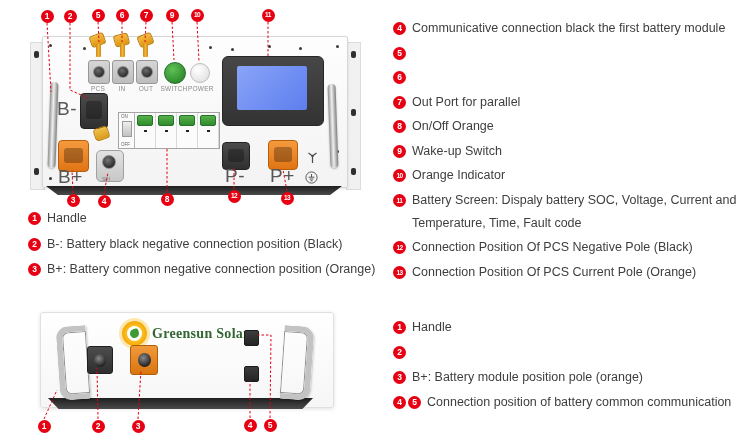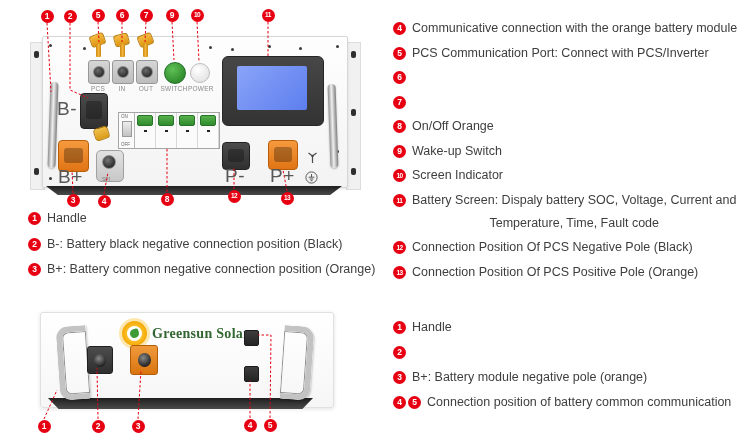--- a/index.html
+++ b/index.html
@@ -18,21 +18,21 @@
   
   .legend{position:absolute;z-index:4;}
   .legend-row{display:flex;align-items:flex-start;}
   .legend-badge{flex:0 0 13px;width:13px;height:13px;border-radius:50%;background:#e60012;
                 color:#fff;text-align:center;font-size:8.5px;font-weight:bold;line-height:13px;
                 margin-right:6px;margin-top:1px;}
   .legend-badge.two{font-size:6.5px;letter-spacing:-0.5px;}
   .legend-badge + .legend-badge{margin-left:-4px;}
   .legend-text{font-size:12.5px;color:#3e3e3e;line-height:14px;}
   .legend-line{white-space:nowrap;}
-  .legend-line + .legend-line{margin-top:9px;text-align:center;}
+  .legend-line + .legend-line{margin-top:9px;}
   
   .chassis{position:absolute;background:linear-gradient(#fefefe,#f3f3f3);
            border:1px solid #d7d7d7;border-radius:2px;box-shadow:0 1px 3px rgba(0,0,0,.10);}
   .ear{position:absolute;background:#f1f1f1;border:1px solid #dcdcdc;}
   .base-wedge{position:absolute;background:linear-gradient(#1f1f1f,#4a4a4a);
               clip-path:polygon(0 0,100% 0,96% 100%,4% 100%);}
   .handle-bar{position:absolute;width:8px;border-radius:4px;
               background:linear-gradient(90deg,#8f8f8f,#efefef 45%,#7e7e7e);
               box-shadow:0 1px 2px rgba(0,0,0,.25);}
   .port{position:absolute;width:20px;height:22px;background:linear-gradient(#d6d6d6,#bdbdbd);
@@ -236,70 +236,70 @@
     <div class="module-term orange" style="left:130px;top:345px;width:26px;height:28px;"></div>
 
     <div class="sq-port" style="left:244px;top:330px;"></div>
     <div class="sq-port" style="left:244px;top:366px;"></div>
   </div>
 
   <div class="legend" id="legend-top-right" style="left:393px;top:21px;width:356px;">
       <div class="legend-row" style="margin-bottom: 10.5px;">
         <span class="legend-badge">4</span>
         <span class="legend-text">
-          <div class="legend-line">Communicative connection with the orange battery module</div>
+          <div class="legend-line">Communicative connection black the first battery module</div>
         </span>
       </div>
       <div class="legend-row" style="margin-bottom: 10.5px;">
         <span class="legend-badge">5</span>
-        <span class="legend-text">
-          <div class="legend-line">PCS Communication Port: Connect with PCS/Inverter</div>
-        </span>
       </div>
       <div class="legend-row" style="margin-bottom: 10.5px;">
         <span class="legend-badge">6</span>
       </div>
       <div class="legend-row" style="margin-bottom: 10.5px;">
         <span class="legend-badge">7</span>
+        <span class="legend-text">
+          <div class="legend-line">Out Port for parallel</div>
+        </span>
       </div>
       <div class="legend-row" style="margin-bottom: 10.5px;">
         <span class="legend-badge">8</span>
         <span class="legend-text">
           <div class="legend-line">On/Off Orange</div>
         </span>
       </div>
       <div class="legend-row" style="margin-bottom: 10.5px;">
         <span class="legend-badge">9</span>
         <span class="legend-text">
           <div class="legend-line">Wake-up Switch</div>
         </span>
       </div>
       <div class="legend-row" style="margin-bottom: 10.5px;">
         <span class="legend-badge two">10</span>
         <span class="legend-text">
-          <div class="legend-line">Screen Indicator</div>
+          <div class="legend-line">Orange Indicator</div>
         </span>
       </div>
       <div class="legend-row" style="margin-bottom: 10.5px;">
         <span class="legend-badge two">11</span>
         <span class="legend-text">
           <div class="legend-line">Battery Screen: Dispaly battery SOC, Voltage, Current and</div>
           <div class="legend-line">Temperature, Time, Fault code</div>
         </span>
       </div>
       <div class="legend-row" style="margin-bottom: 10.5px;">
         <span class="legend-badge two">12</span>
         <span class="legend-text">
           <div class="legend-line">Connection Position Of PCS Negative Pole (Black)</div>
         </span>
       </div>
       <div class="legend-row">
         <span class="legend-badge two">13</span>
         <span class="legend-text">
-          <div class="legend-line">Connection Position Of PCS Positive Pole (Orange)</div>
+          <div class="legend-line">Connection Position Of PCS Current Pole (Orange)</div>
         </span>
       </div>
     </div>
   <div class="legend" id="legend-top-left" style="left:28px;top:211px;width:360px;">
       <div class="legend-row" style="margin-bottom: 11.5px;">
         <span class="legend-badge">1</span>
         <span class="legend-text">
           <div class="legend-line">Handle</div>
         </span>
       </div>
@@ -322,21 +322,21 @@
         <span class="legend-text">
           <div class="legend-line">Handle</div>
         </span>
       </div>
       <div class="legend-row" style="margin-bottom: 11px;">
         <span class="legend-badge">2</span>
       </div>
       <div class="legend-row" style="margin-bottom: 11px;">
         <span class="legend-badge">3</span>
         <span class="legend-text">
-          <div class="legend-line">B+: Battery module negative pole (orange)</div>
+          <div class="legend-line">B+: Battery module position pole (orange)</div>
         </span>
       </div>
       <div class="legend-row">
         <span class="legend-badge">4</span>
         <span class="legend-badge">5</span>
         <span class="legend-text">
           <div class="legend-line">Connection position of battery common communication</div>
         </span>
       </div>
     </div>

